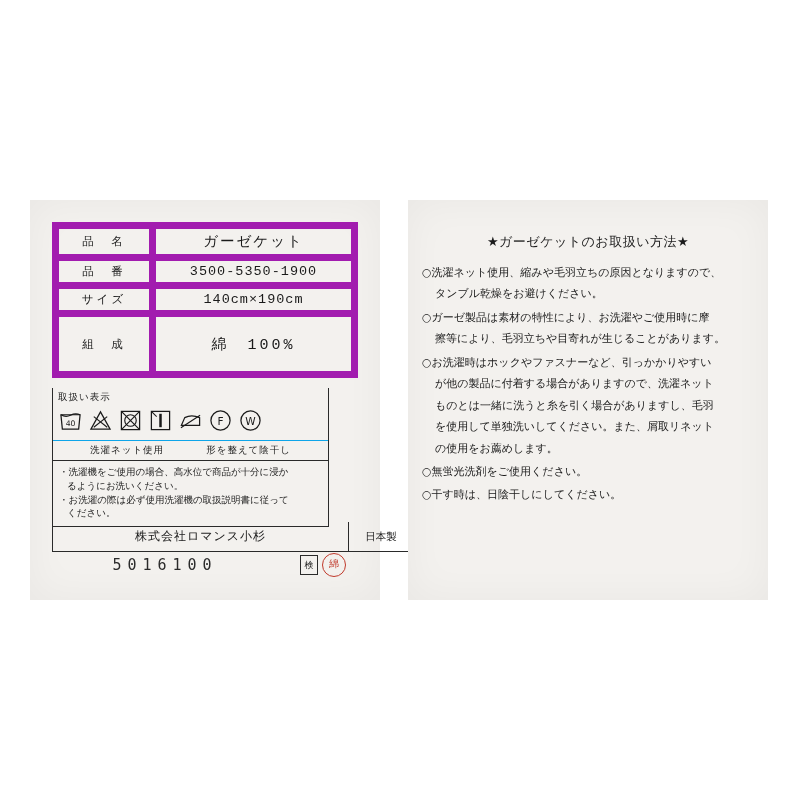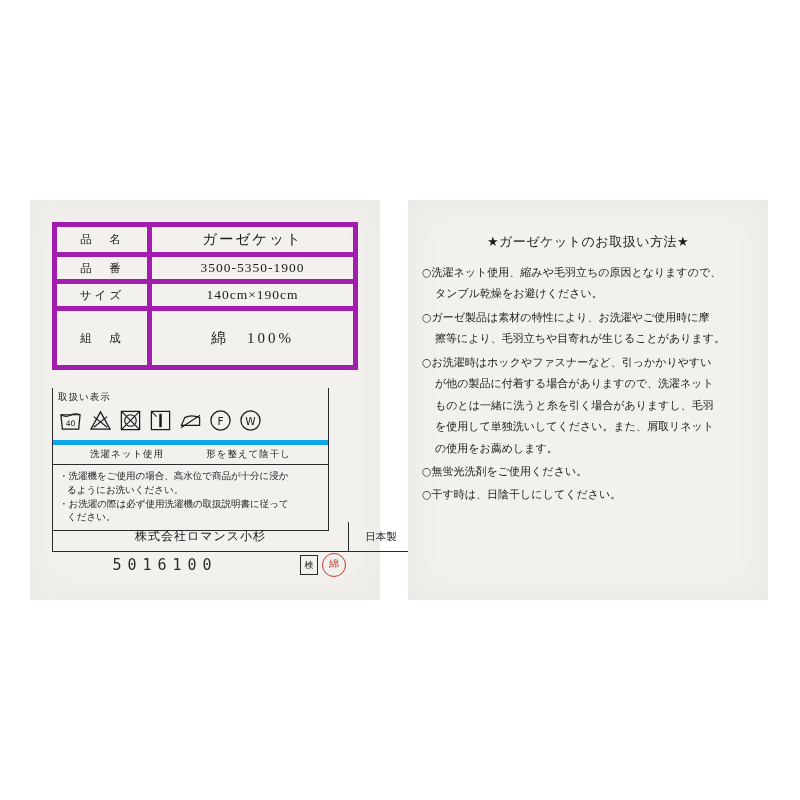--- a/index.html
+++ b/index.html
@@ -42,22 +42,22 @@
   .spec {
     position: absolute;
     left: 22px;
     top: 22px;
     width: 306px;
     border: 1px solid #2a2a2a;
     border-collapse: collapse;
     background: transparent;
   }
   .spec td {
-    border: 5px solid #a21caf;
-    font-family: Liberation Serif, serif;
+    border: 7px solid #a21caf;
+    font-family: Liberation Mono, monospace;
     color: #1a1a1a;
   }
   .spec .k {
     width: 78px;
     padding: 3px 6px;
     font-size: 11.5px;
     letter-spacing: 3px;
     text-align: center;
     white-space: nowrap;
   }
@@ -100,21 +100,21 @@
     height: 30px;
   }
   .ci {
     width: 23px;
     height: 23px;
     position: relative;
     flex: 0 0 auto;
   }
   .ci svg { display: block; }
   .care-note {
-    border-top: 5px solid #0ea5e9;
+    border-top: 1px solid #0ea5e9;
     font-family: "DejaVu Sans", sans-serif;
     font-size: 9.5px;
     color: #1a1a1a;
     padding: 3px 6px;
     text-align: center;
     letter-spacing: 1px;
   }
   .care-lines {
     border-top: 1px solid #2a2a2a;
     font-family: "DejaVu Sans", sans-serif;

